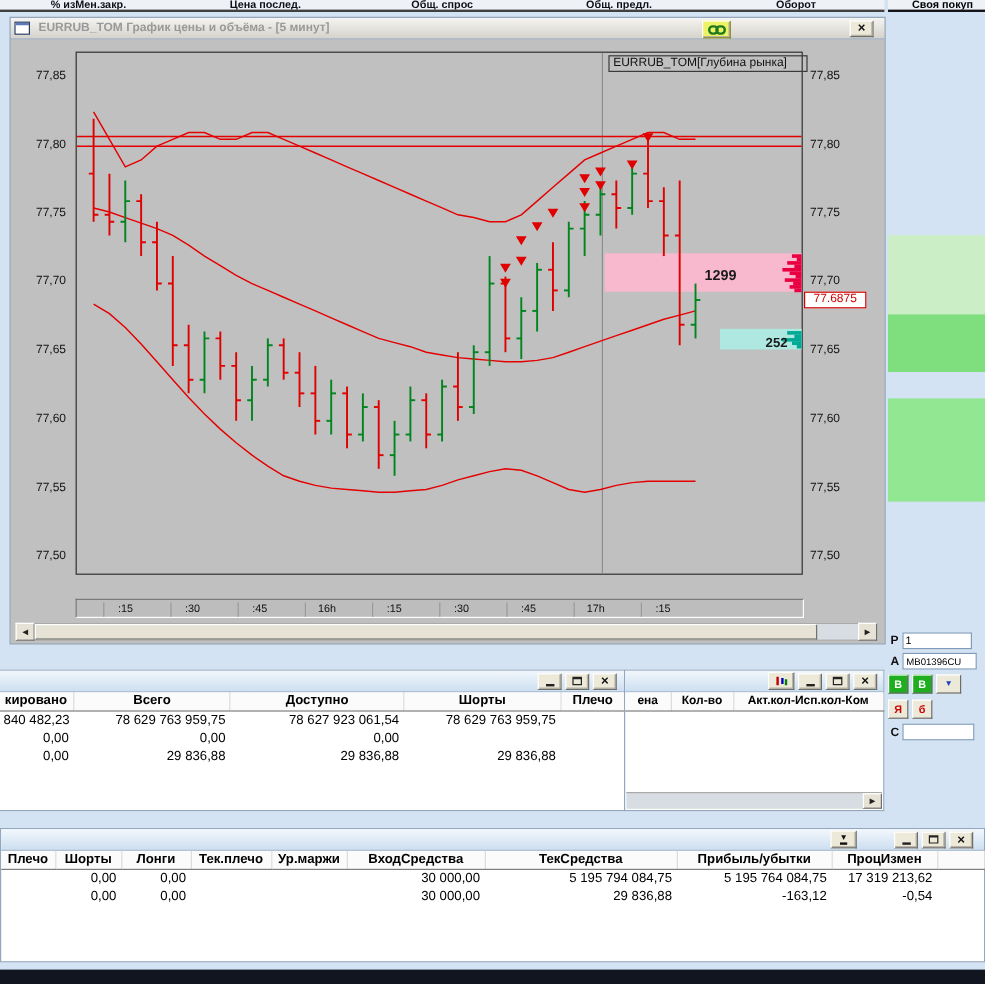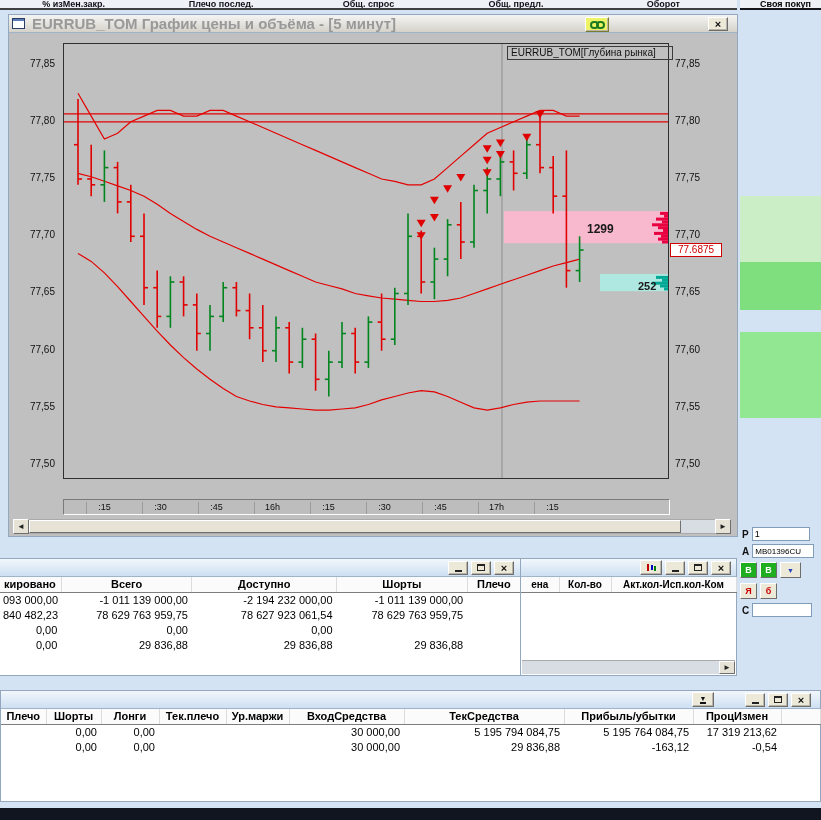--- a/index.html
+++ b/index.html
@@ -12,21 +12,21 @@
 
 
 .win{position:absolute;background:#fff;border:1px solid #93a8bf}
 .titlebar{height:18px;display:flex;align-items:center;background:linear-gradient(#f2f7fc,#cddff1);border-bottom:1px solid #9fb4ca;padding:0 3px;gap:3px}
 .chart-tb{background:linear-gradient(#f4f4f2,#d5d2ca)}
 .tb-fill{flex:1}
 .wbtn{width:20px;height:14px;background:#ece9d8;border:1px solid;border-color:#fff #6d6d6d #6d6d6d #fff;box-shadow:inset -1px -1px 0 #b8b5a8;display:flex;align-items:center;justify-content:center;padding:0;cursor:default}
 .min-glyph{width:7px;height:2px;background:#222;margin-top:7px}
 .max-glyph{width:8px;height:7px;border:1px solid #222;border-top-width:2px}
 .close-glyph{font-size:11px;font-weight:bold;line-height:10px;color:#111}
-.chart-title{font-size:15px;font-weight:bold;color:#999;margin-left:4px;white-space:nowrap}
+.chart-title{font-size:10px;font-weight:bold;color:#999;margin-left:4px;white-space:nowrap}
 .sysicon{width:13px;height:11px;background:#fff;border:1px solid #2a3d66;display:inline-block;box-shadow:inset 0 2px 0 #5a7ab8}
 .link-btn{position:absolute;left:576px;top:2px;width:24px;height:15px;background:#eef266;border-color:#fff #7a7a30 #7a7a30 #fff}
 
 
 #chart-win{left:8px;top:14px;width:730px;height:523px;background:#c0c0c0}
 .chart-client{position:relative;height:503px;background:#c0c0c0}
 #plot{position:absolute;left:54px;top:10px;background:#c0c0c0;border:1px solid #303030}
 #yl{position:absolute;left:0;top:0;width:50px;height:458px}
 #yr{position:absolute;left:663px;top:0;width:62px;height:458px}
 .ytick{position:absolute;font-size:10px;color:#101010;height:12px;line-height:12px;white-space:nowrap}
@@ -67,21 +67,21 @@
 .sbtn.green{background:#1fae1f;color:#fff}
 .sbtn.red-text{color:#cc0000}
 
 #status-bar{position:absolute;left:0;top:808px;width:821px;height:12px;background:#10151f}
 </style>
 </head>
 <body>
 
 <div id="top-strip">
     <div class="hcell">% изМен.закр.</div>
-    <div class="hcell">Плечо послед.</div>
+    <div class="hcell">Цена послед.</div>
     <div class="hcell">Общ. спрос</div>
     <div class="hcell">Общ. предл.</div>
     <div class="hcell">Оборот</div>
   </div>
 <div id="own-header">Своя покуп</div>
 
 <div id="chart-win" class="win">
   <div class="titlebar chart-tb" style="position:relative">
     <span class="sysicon"></span>
     <span class="chart-title">EURRUB_TOM График цены и объёма - [5 минут]</span>
@@ -325,27 +325,20 @@
       </colgroup>
       <tbody>
         <tr>
           <th>кировано</th>
           <th>Всего</th>
           <th>Доступно</th>
           <th>Шорты</th>
           <th>Плечо</th>
         </tr>
         <tr>
-          <td>093 000,00</td>
-          <td>-1 011 139 000,00</td>
-          <td>-2 194 232 000,00</td>
-          <td>-1 011 139 000,00</td>
-          <td></td>
-        </tr>
-        <tr>
           <td>840 482,23</td>
           <td>78 629 763 959,75</td>
           <td>78 627 923 061,54</td>
           <td>78 629 763 959,75</td>
           <td></td>
         </tr>
         <tr>
           <td>0,00</td>
           <td>0,00</td>
           <td>0,00</td>

